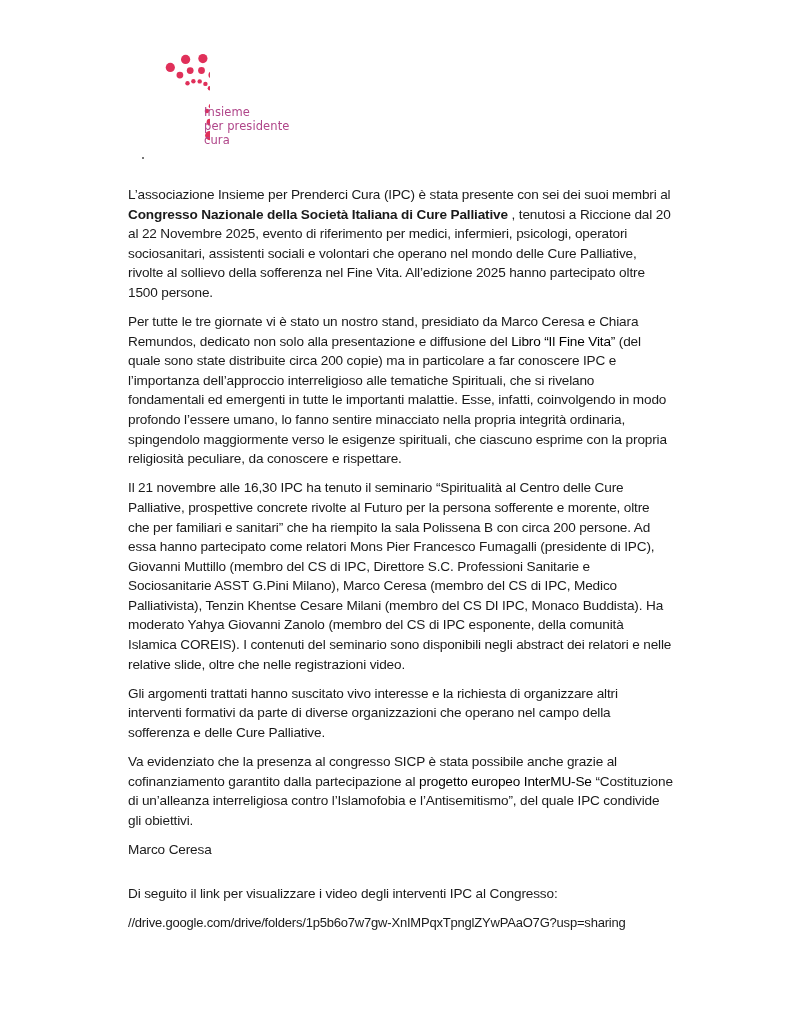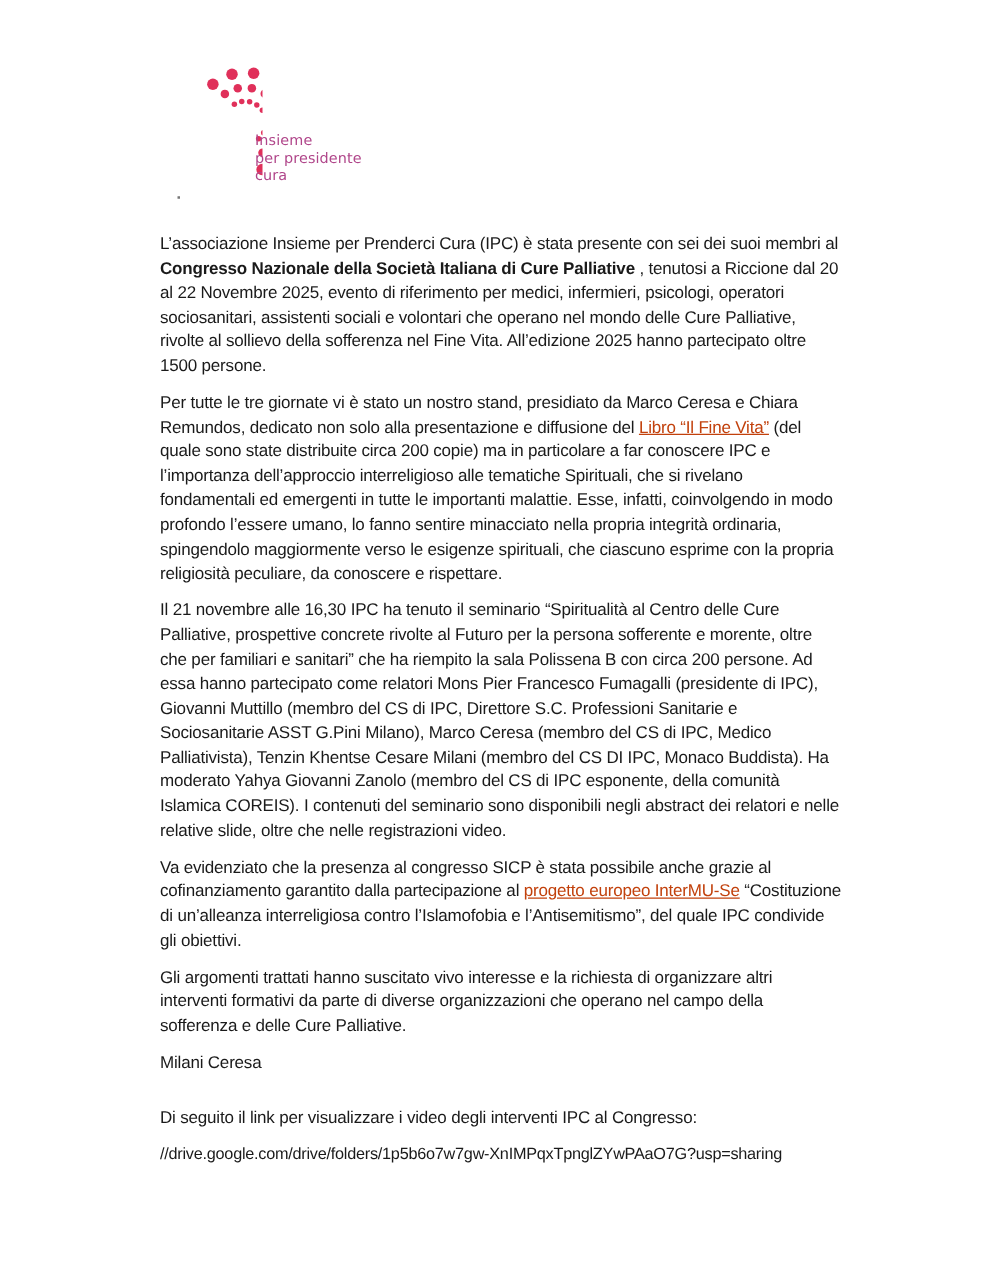--- a/index.html
+++ b/index.html
@@ -14,21 +14,21 @@
   }
   .logo-text span { display: block; }
   .tick { position: absolute; left: 142px; top: 157px; width: 2px; height: 2px; background: #777; }
   .content {
     position: absolute; left: 128px; top: 173px; width: 545px;
     font-family: "Liberation Sans", sans-serif; font-size: 13.6px; line-height: 19.6px;
     color: #1a1a1a; letter-spacing: -0.15px; margin-top: 12px;
   }
   .content p { margin: 0 0 9.5px 0; }
   .content b { font-weight: bold; }
-  .link { color: #c2410c; text-decoration: underline; cursor: pointer; }
+  .link { color: #000000; cursor: pointer; }
   .sig { margin-bottom: 24px !important; }
   .url { font-size: 13px; letter-spacing: -0.2px; }
 </style>
 </head>
 <body>
 
 <div class="page">
 
   <div class="logo">
     <svg id="logo-dots" width="70" height="100" viewBox="0 0 70 100">
@@ -69,23 +69,23 @@
 
   <div class="tick"></div>
 
   <div class="content">
     <p><span>L’associazione Insieme per Prenderci Cura (IPC) è stata presente con sei dei suoi membri al </span><b>Congresso Nazionale della Società Italiana di Cure Palliative</b><span> , tenutosi a Riccione dal 20 al 22 Novembre 2025, evento di riferimento per medici, infermieri, psicologi, operatori sociosanitari, assistenti sociali e volontari che operano nel mondo delle Cure Palliative, rivolte al sollievo della sofferenza nel Fine Vita. All’edizione 2025 hanno partecipato oltre 1500 persone.</span></p>
 
     <p><span>Per tutte le tre giornate vi è stato un nostro stand, presidiato da Marco Ceresa e Chiara Remundos, dedicato non solo alla presentazione e diffusione del </span><a class="link">Libro “Il Fine Vita”</a><span> (del quale sono state distribuite circa 200 copie) ma in particolare a far conoscere IPC e l’importanza dell’approccio interreligioso alle tematiche Spirituali, che si rivelano fondamentali ed emergenti in tutte le importanti malattie. Esse, infatti, coinvolgendo in modo profondo l’essere umano, lo fanno sentire minacciato nella propria integrità ordinaria, spingendolo maggiormente verso le esigenze spirituali, che ciascuno esprime con la propria religiosità peculiare, da conoscere e rispettare.</span></p>
 
     <p>Il 21 novembre alle 16,30 IPC ha tenuto il seminario “Spiritualità al Centro delle Cure Palliative, prospettive concrete rivolte al Futuro per la persona sofferente e morente, oltre che per familiari e sanitari” che ha riempito la sala Polissena B con circa 200 persone.  Ad essa hanno partecipato come relatori Mons Pier Francesco Fumagalli (presidente di IPC), Giovanni Muttillo (membro del CS di IPC, Direttore S.C. Professioni Sanitarie e Sociosanitarie ASST G.Pini Milano), Marco Ceresa (membro del CS di IPC, Medico Palliativista), Tenzin Khentse Cesare Milani (membro del CS DI IPC, Monaco Buddista). Ha moderato Yahya Giovanni Zanolo (membro del CS di IPC esponente, della comunità Islamica COREIS). I contenuti del seminario sono disponibili negli abstract dei relatori e nelle relative slide, oltre che nelle registrazioni video.</p>
 
+    <p>Gli argomenti trattati hanno suscitato vivo interesse e la richiesta di organizzare altri interventi formativi da parte di diverse organizzazioni che operano nel campo della sofferenza e delle Cure Palliative.</p>
+
     <p><span>Va evidenziato che la presenza al congresso SICP è stata possibile anche grazie al cofinanziamento garantito dalla partecipazione al </span><a class="link">progetto europeo InterMU-Se</a><span> “Costituzione di un’alleanza interreligiosa contro l’Islamofobia e l’Antisemitismo”, del quale IPC condivide gli obiettivi.</span></p>
 
-    <p>Gli argomenti trattati hanno suscitato vivo interesse e la richiesta di organizzare altri interventi formativi da parte di diverse organizzazioni che operano nel campo della sofferenza e delle Cure Palliative.</p>
-
-    <p class="sig">Milani Ceresa</p>
+    <p class="sig">Marco Ceresa</p>
 
     <p>Di seguito il link per visualizzare i video degli interventi IPC al Congresso:</p>
 
     <p class="url">//drive.google.com/drive/folders/1p5b6o7w7gw-XnIMPqxTpnglZYwPAaO7G?usp=sharing</p>
   </div>
 </div>
 
 </body></html>

